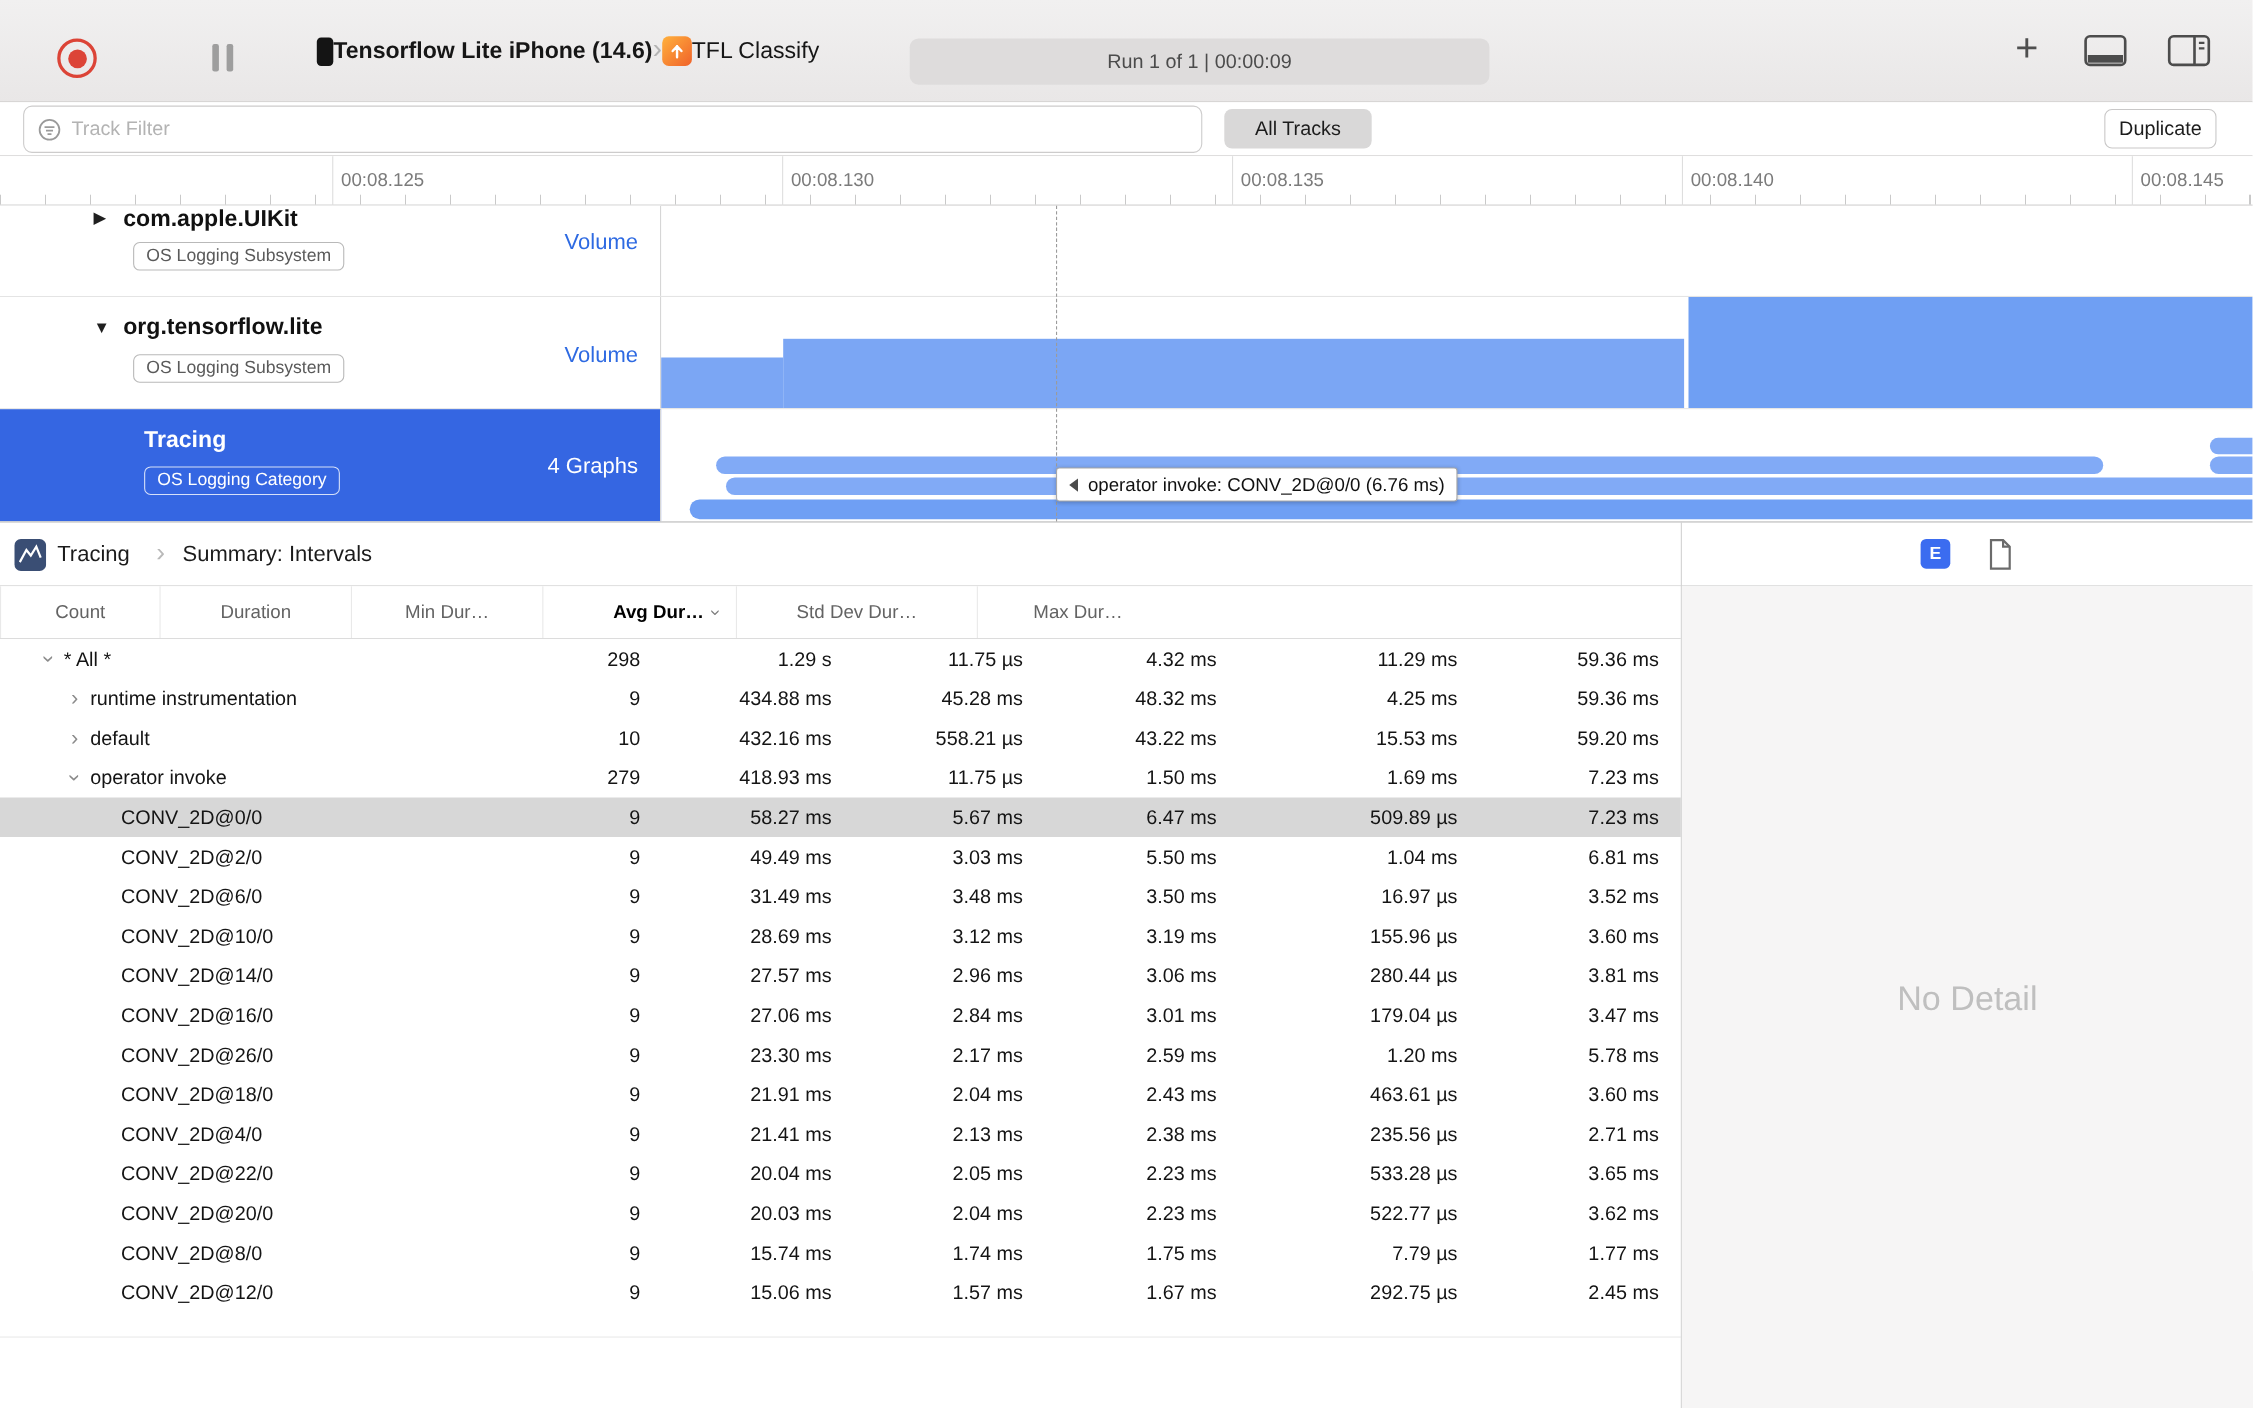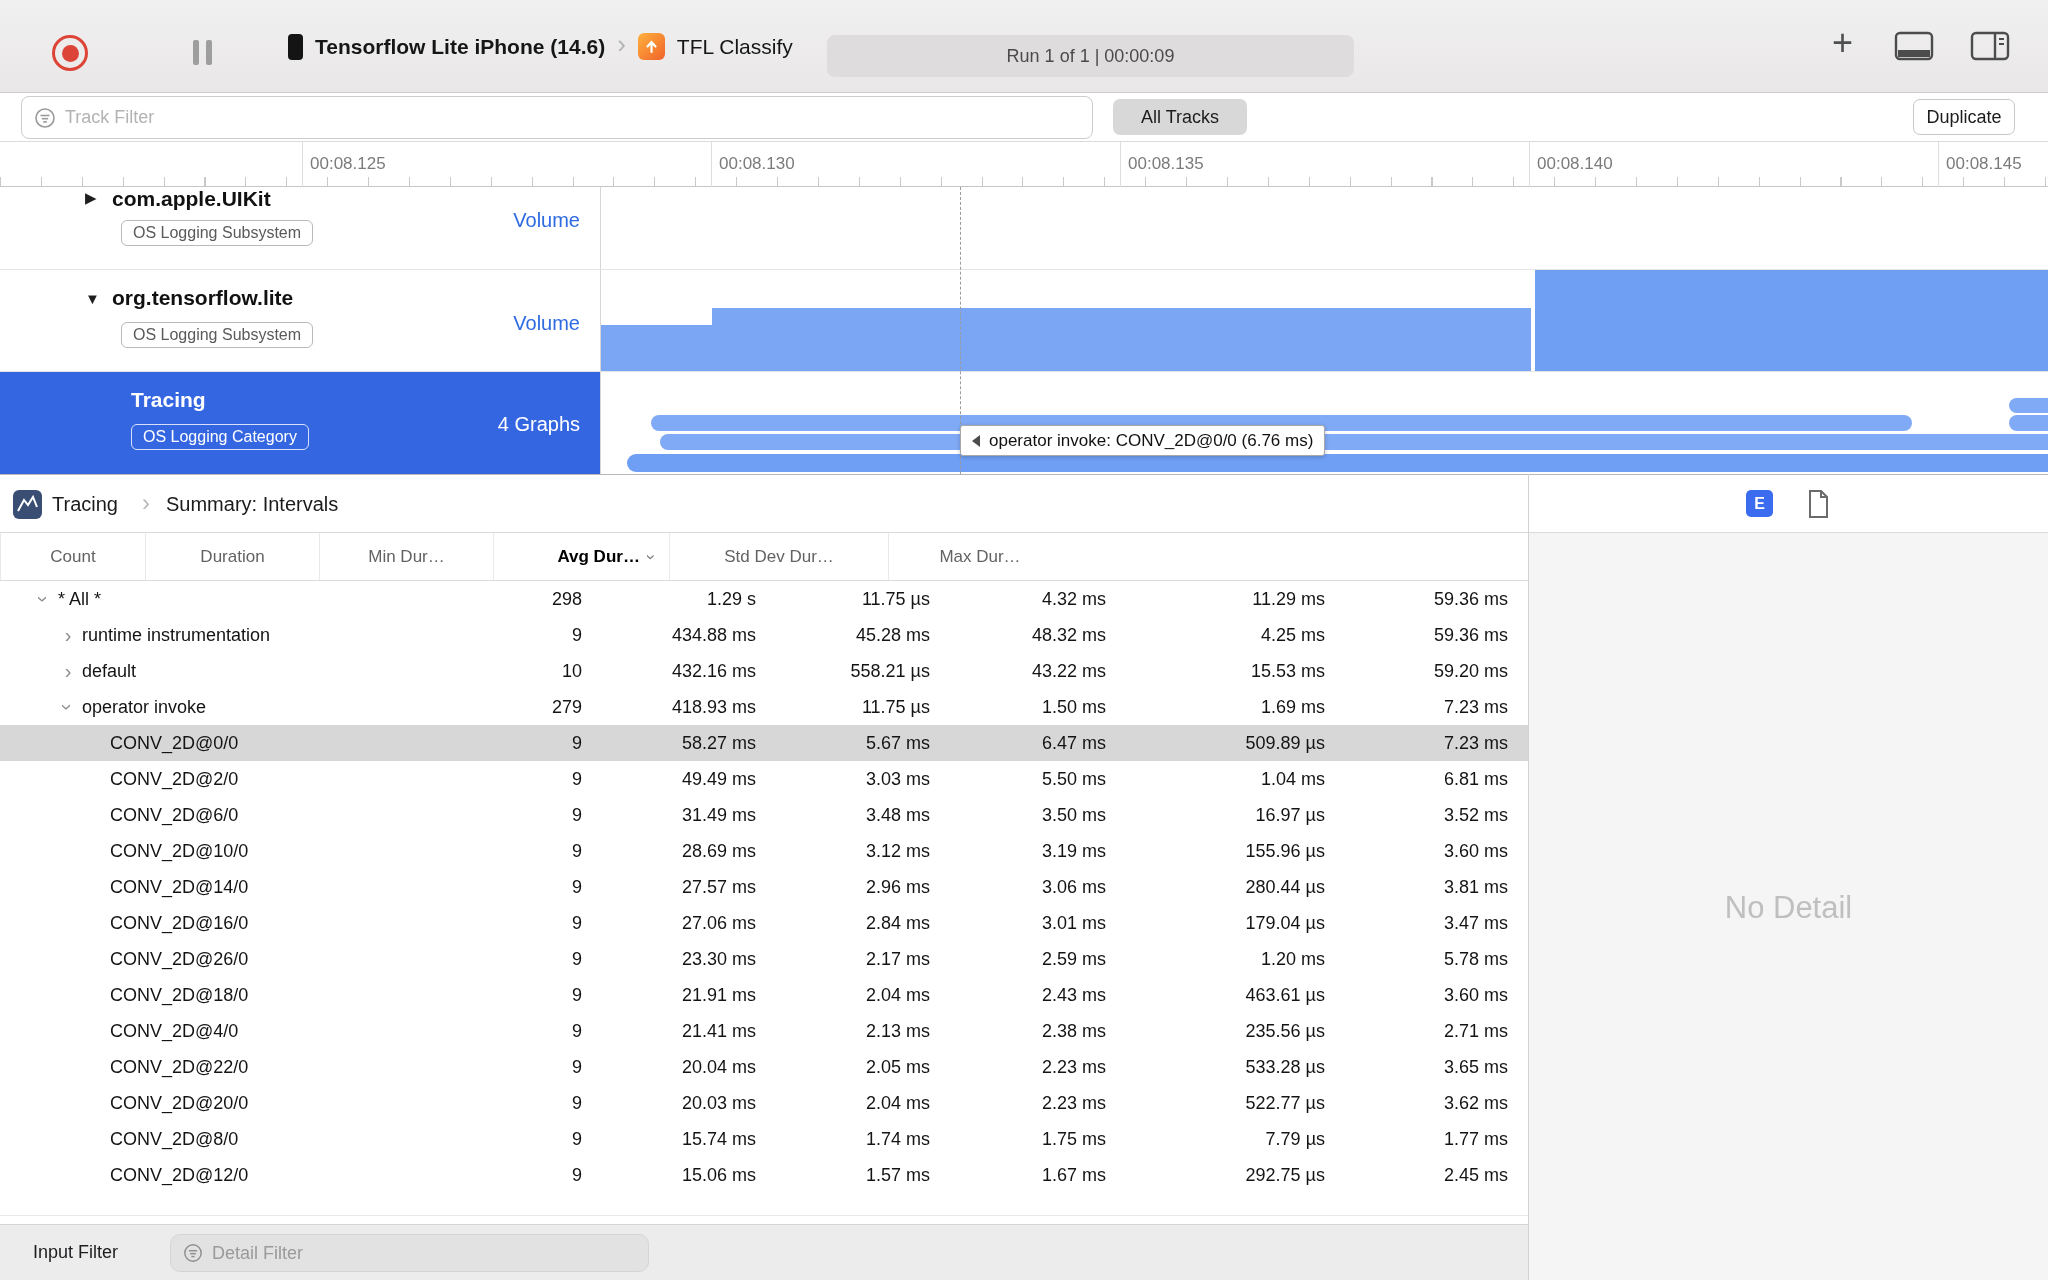--- a/index.html
+++ b/index.html
@@ -8,21 +8,21 @@
   .app { position:relative; width:2048px; height:1280px; background:#fff; overflow:hidden; }
 
   
   .toolbar { position:absolute; left:0; top:0; width:2048px; height:93px;
              background:linear-gradient(#f1f0f0,#e9e7e7); border-bottom:1px solid #cfcecd; }
   .record-btn { position:absolute; left:52px; top:35px; width:36px; height:36px; border-radius:50%;
                 border:3px solid #dc4437; display:flex; align-items:center; justify-content:center; cursor:pointer; }
   .record-dot { width:17px; height:17px; border-radius:50%; background:#dc4437; }
   .pause-btn { position:absolute; left:193px; top:40px; display:flex; gap:7px; }
   .pbar { width:6px; height:25px; background:#9e9e9e; border-radius:2px; }
-  .target-chip { position:absolute; left:288px; top:0; height:93px; display:flex; align-items:center; gap:12px; }
+  .target-chip { position:absolute; left:288px; top:0; height:93px; display:flex; align-items:center; }
   .iphone-icon { width:15px; height:26px; background:#141414; border-radius:4px; }
   .chip-device { font-size:21px; font-weight:600; color:#161616; }
   .chip-chev { font-size:26px; color:#b4b4b4; margin-top:-4px; }
   .app-icon { width:27px; height:27px; border-radius:6px; background:linear-gradient(135deg,#ffb13d,#f0622a);
               display:flex; align-items:center; justify-content:center; }
   .chip-target { font-size:21px; color:#161616; }
   .run-box { position:absolute; left:827px; top:35px; width:527px; height:42px; background:#dedcdc;
              border-radius:8px; display:flex; align-items:center; justify-content:center;
              font-size:18px; color:#4b4b4b; }
   .tb-plus { position:absolute; left:1832px; top:22px; font-size:36px; font-weight:300; color:#4f4f4f; cursor:pointer; }
@@ -491,26 +491,14 @@
         <div class="cell num" style="width: 183px;">2.45 ms</div>
       </div>
     </div>
   <div class="partial-line"></div>
 
   <div class="right-divider"></div>
   <div class="right-panel">
     <div class="no-detail">No Detail</div>
   </div>
 
-  <div class="bottom-bar">
-    <span class="input-filter-label">Input Filter</span>
-    <div class="detail-filter">
-      <svg width="20" height="20" viewBox="0 0 22 22">
-          <circle cx="11" cy="11" r="9" fill="none" stroke="#8f8f8f" stroke-width="1.6"></circle>
-          <line x1="6.5" y1="8.5" x2="15.5" y2="8.5" stroke="#8f8f8f" stroke-width="1.6"></line>
-          <line x1="7.8" y1="11.7" x2="14.2" y2="11.7" stroke="#8f8f8f" stroke-width="1.6"></line>
-          <line x1="9.2" y1="14.9" x2="12.8" y2="14.9" stroke="#8f8f8f" stroke-width="1.6"></line>
-        </svg>
-      <input type="text" placeholder="Detail Filter" style="">
-    </div>
-  </div>
 
 </div>
 
 </body></html>

